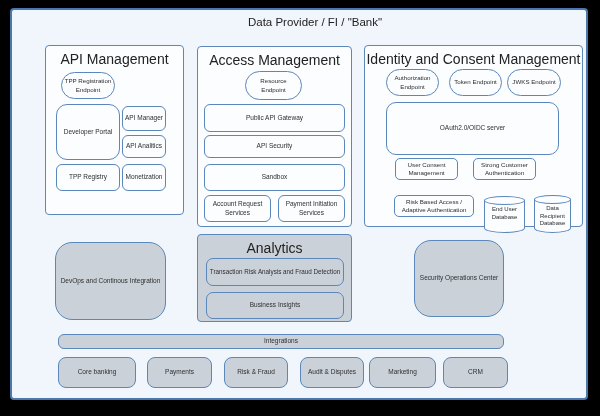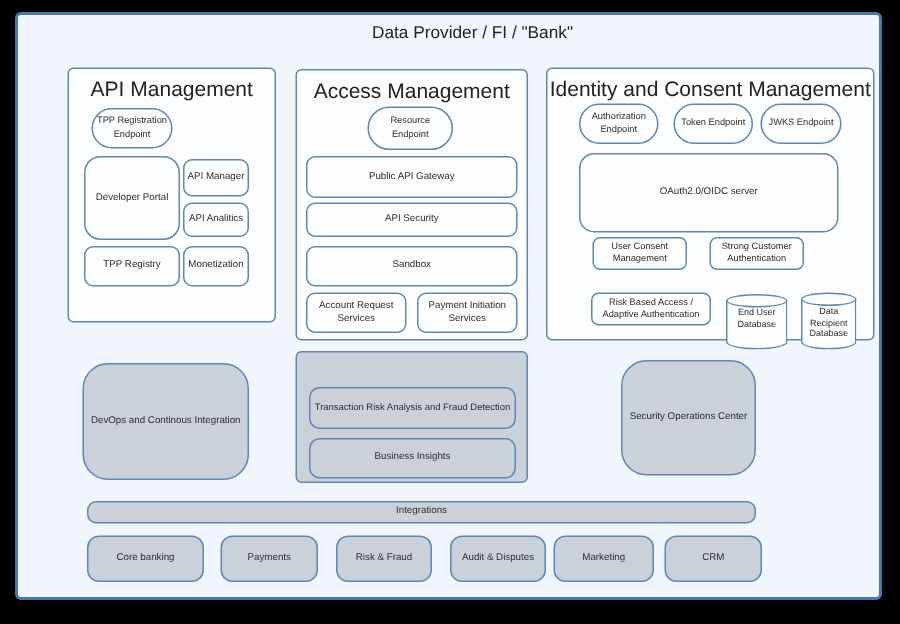--- a/index.html
+++ b/index.html
@@ -68,20 +68,21 @@
       <div class="cylinder" style="left:169px;top:149px;width:37px;height:38px">
         <div class="cyl-top"></div>
         <div class="cyl-body"></div>
         <div class="cyl-label">Data Recipient Database</div>
       </div>
     </div>
 
     <div class="node gray" style="left:43px;top:232px;width:111px;height:78px;border-radius:17px">DevOps and Continous Integration</div>
 
     <div class="sec gray" style="left:185px;top:224px;width:155px;height:88px">
+      <div class="sec-title">Analytics</div>
       <div class="node gray" style="left:8px;top:23px;width:138px;height:28px;border-radius:7px;font-size:6.3px">Transaction Risk Analysis and Fraud Detection</div>
       <div class="node gray" style="left:8px;top:57px;width:138px;height:27px;border-radius:7px">Business Insights</div>
     </div>
 
     <div class="node gray" style="left:402px;top:230px;width:90px;height:77px;border-radius:17px">Security Operations Center</div>
 
     <div class="node gray" style="left:46px;top:324px;width:446px;height:15px;border-radius:6px">Integrations</div>
 
     <div class="node gray" style="left:46px;top:347px;width:78px;height:31px;border-radius:8px">Core banking</div>
     <div class="node gray" style="left:135px;top:347px;width:65px;height:31px;border-radius:8px">Payments</div>

